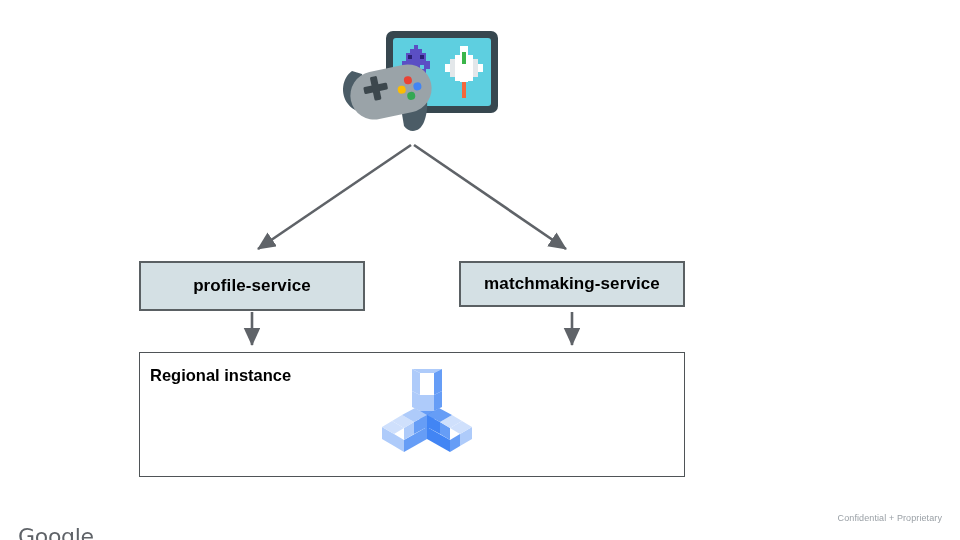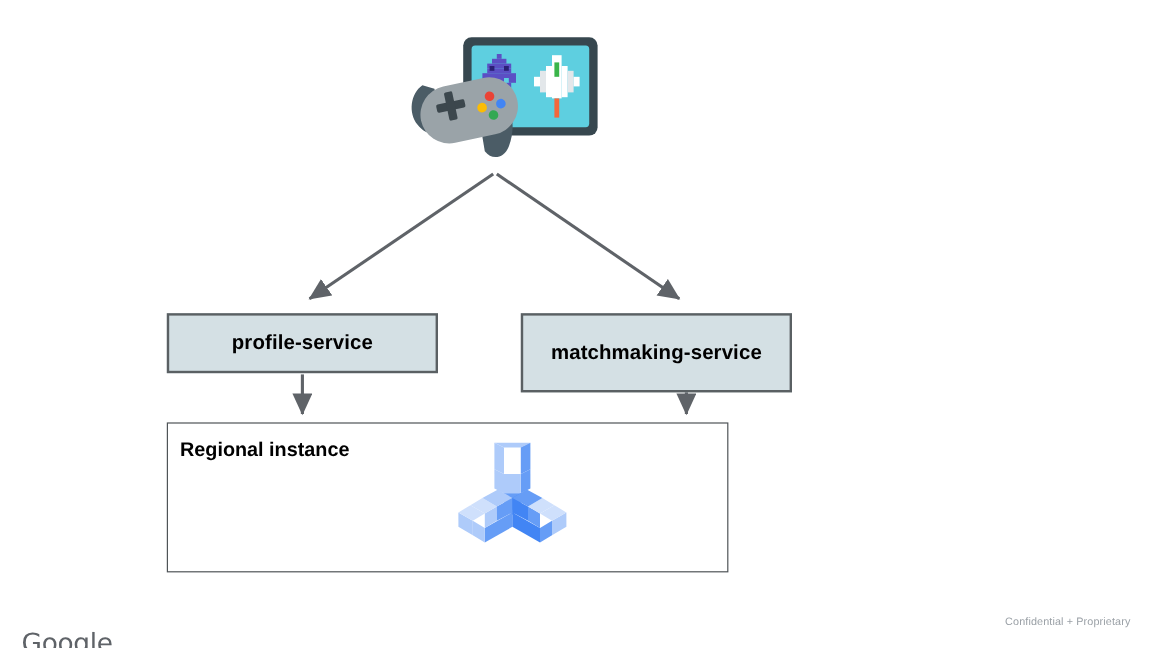--- a/index.html
+++ b/index.html
@@ -55,33 +55,33 @@
     font-size: 17px;
     letter-spacing: 0.1px;
   }
   #svc-profile {
     left: 139px;
     top: 261px;
     width: 226px;
     height: 50px;
   }
   #svc-matchmaking {
-    left: 434px;
+    left: 459px;
     top: 261px;
     width: 226px;
-    height: 66px;
+    height: 46px;
   }
 
   
   .region-box {
     position: absolute;
     box-sizing: border-box;
     left: 139px;
     top: 352px;
-    width: 468px;
+    width: 546px;
     height: 125px;
     background: #ffffff;
     border: 1.5px solid #4f5457;
   }
   .region-title {
     position: absolute;
     left: 10px;
     top: 13px;
     font-size: 16.5px;
     font-weight: bold;

